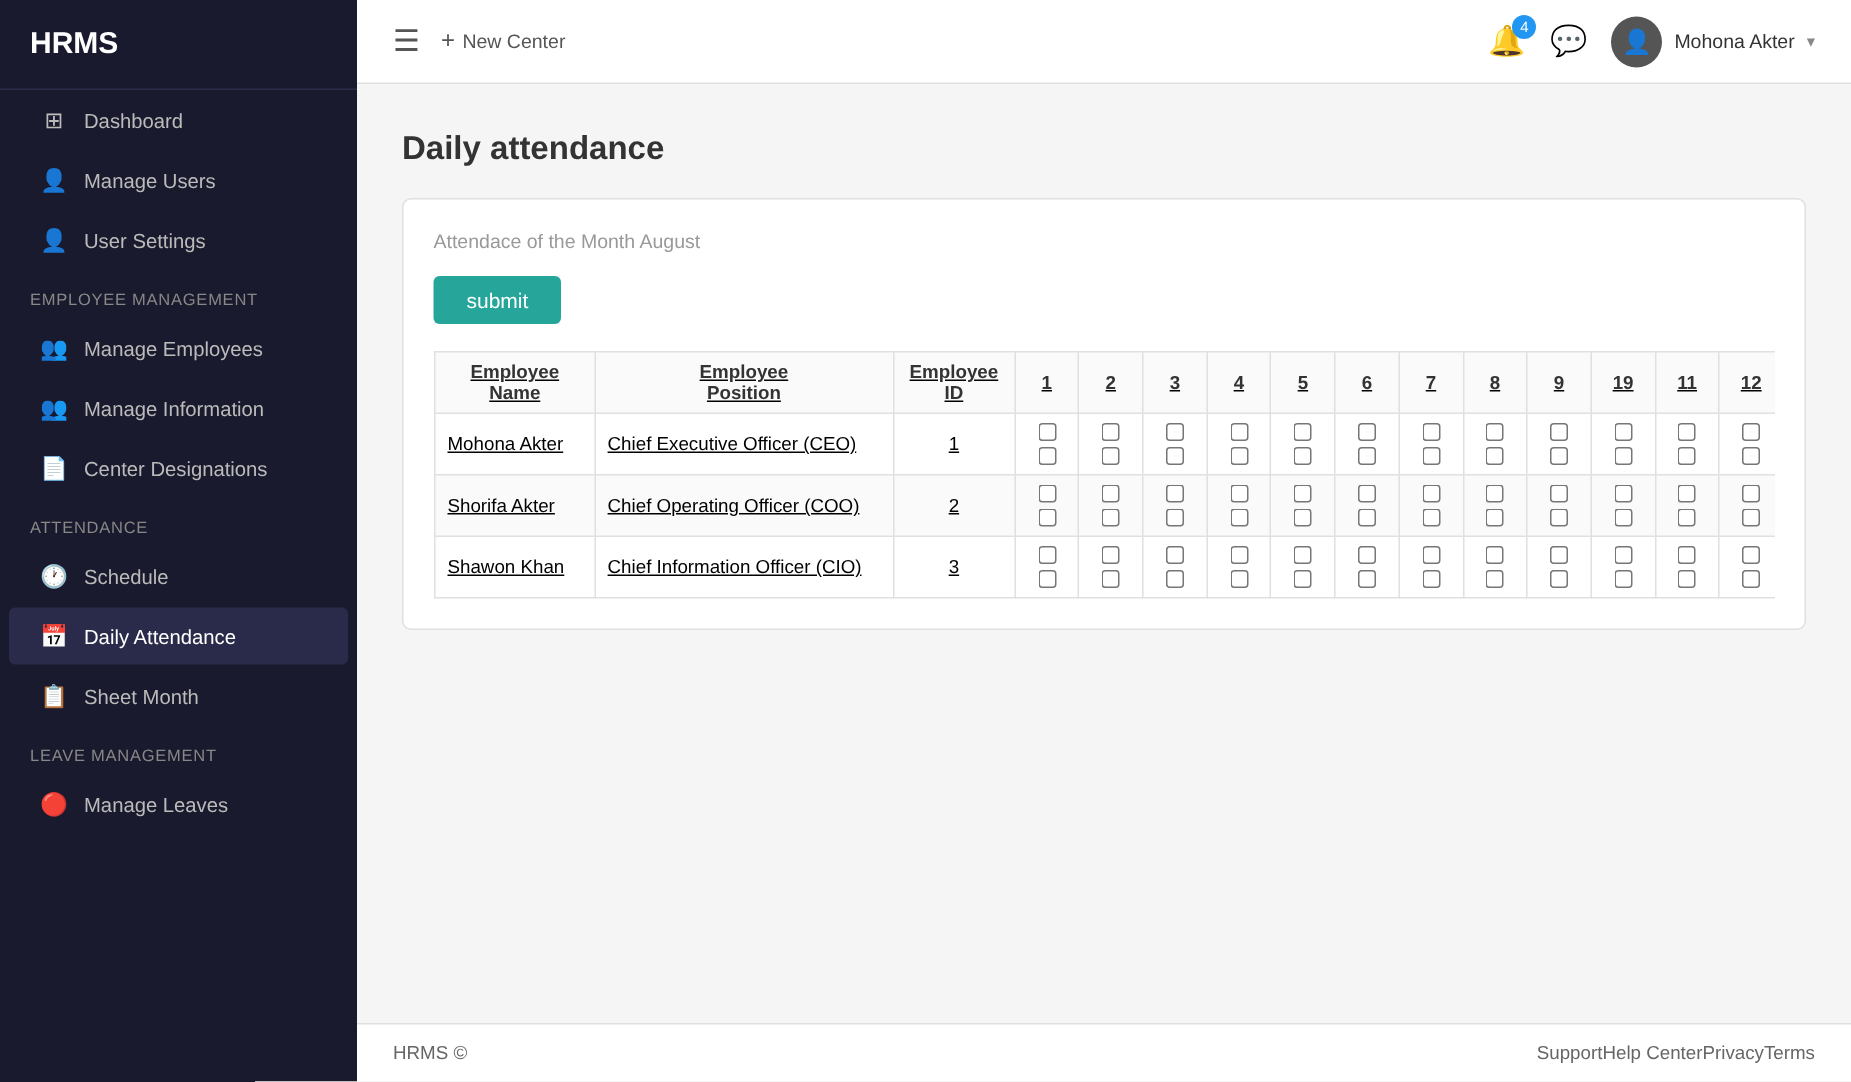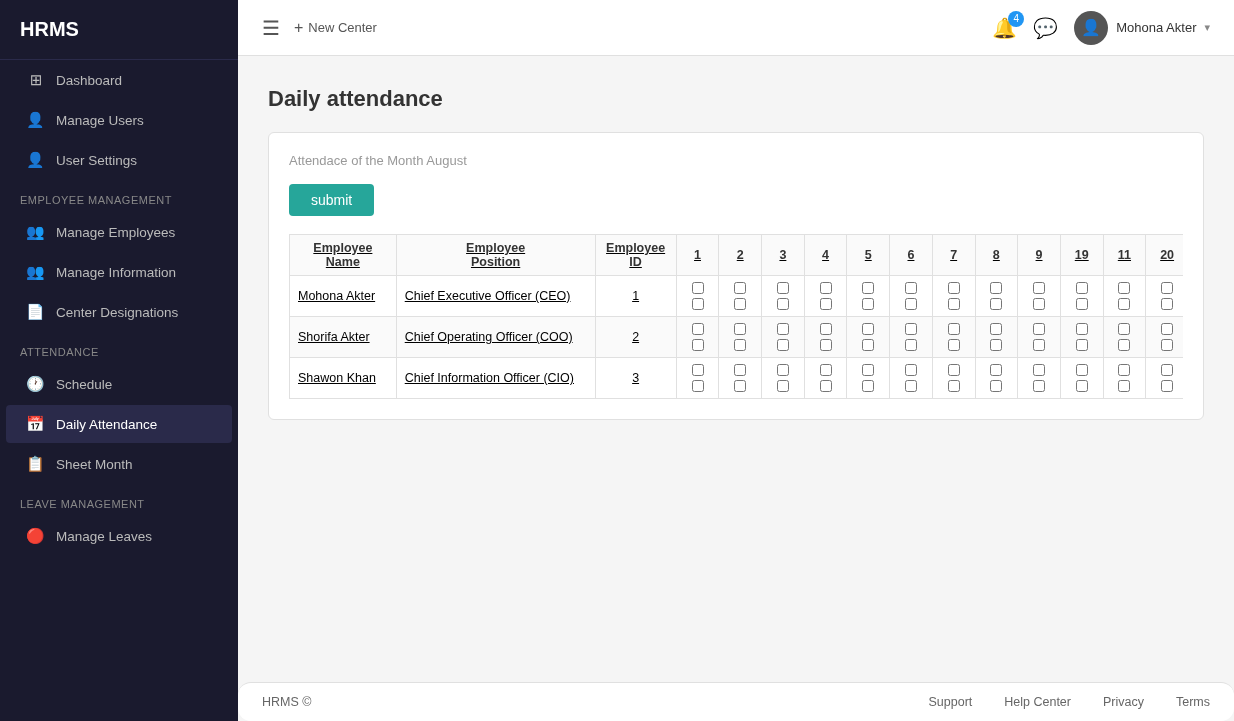--- a/index.html
+++ b/index.html
@@ -153,23 +153,22 @@
     #footer {
       background: #fff;
       border-top: 1px solid #e0e0e0;
       padding: 12px 24px;
       display: flex;
       justify-content: space-between;
       align-items: center;
       font-size: 12.5px;
       color: #666;
       flex-shrink: 0;
-      border-radius: 13px;
-    }
-    .footer-links { display: flex; gap: 32px; }
+    }
+    .footer-links { display: flex; gap: 0; }
     .footer-links a { color: #666; text-decoration: none; }
   </style>
 </head>
 <body>
 
 <nav id="sidebar">
   <div class="logo">HRMS</div>
 
   <div class="sidebar-item">
     <span class="icon">⊞</span>
@@ -268,21 +267,21 @@
               <th class="col-day">2</th>
               <th class="col-day">3</th>
               <th class="col-day">4</th>
               <th class="col-day">5</th>
               <th class="col-day">6</th>
               <th class="col-day">7</th>
               <th class="col-day">8</th>
               <th class="col-day">9</th>
               <th class="col-day">19</th>
               <th class="col-day">11</th>
-              <th class="col-day">20</th>
+              <th class="col-day">12</th>
             </tr>
           </thead>
           <tbody id="table-body">
 
           <tr>
                 <td class="name-col">Mohona Akter</td>
                 <td class="pos-col">Chief Executive Officer (CEO)</td>
                 <td class="id-col">1</td>
                 <td>
                   <div class="checkbox-pair">

